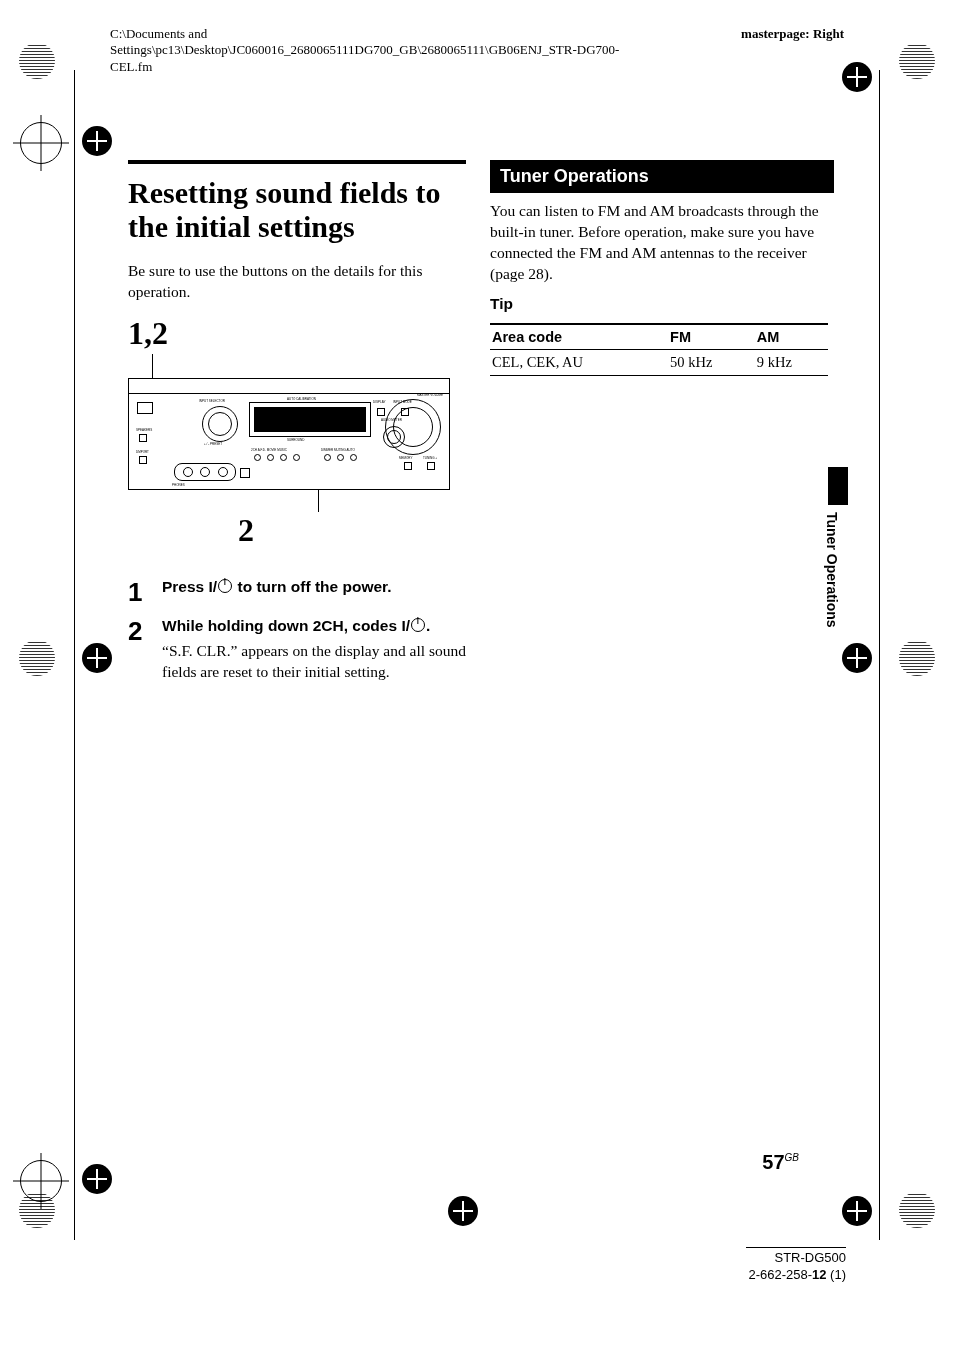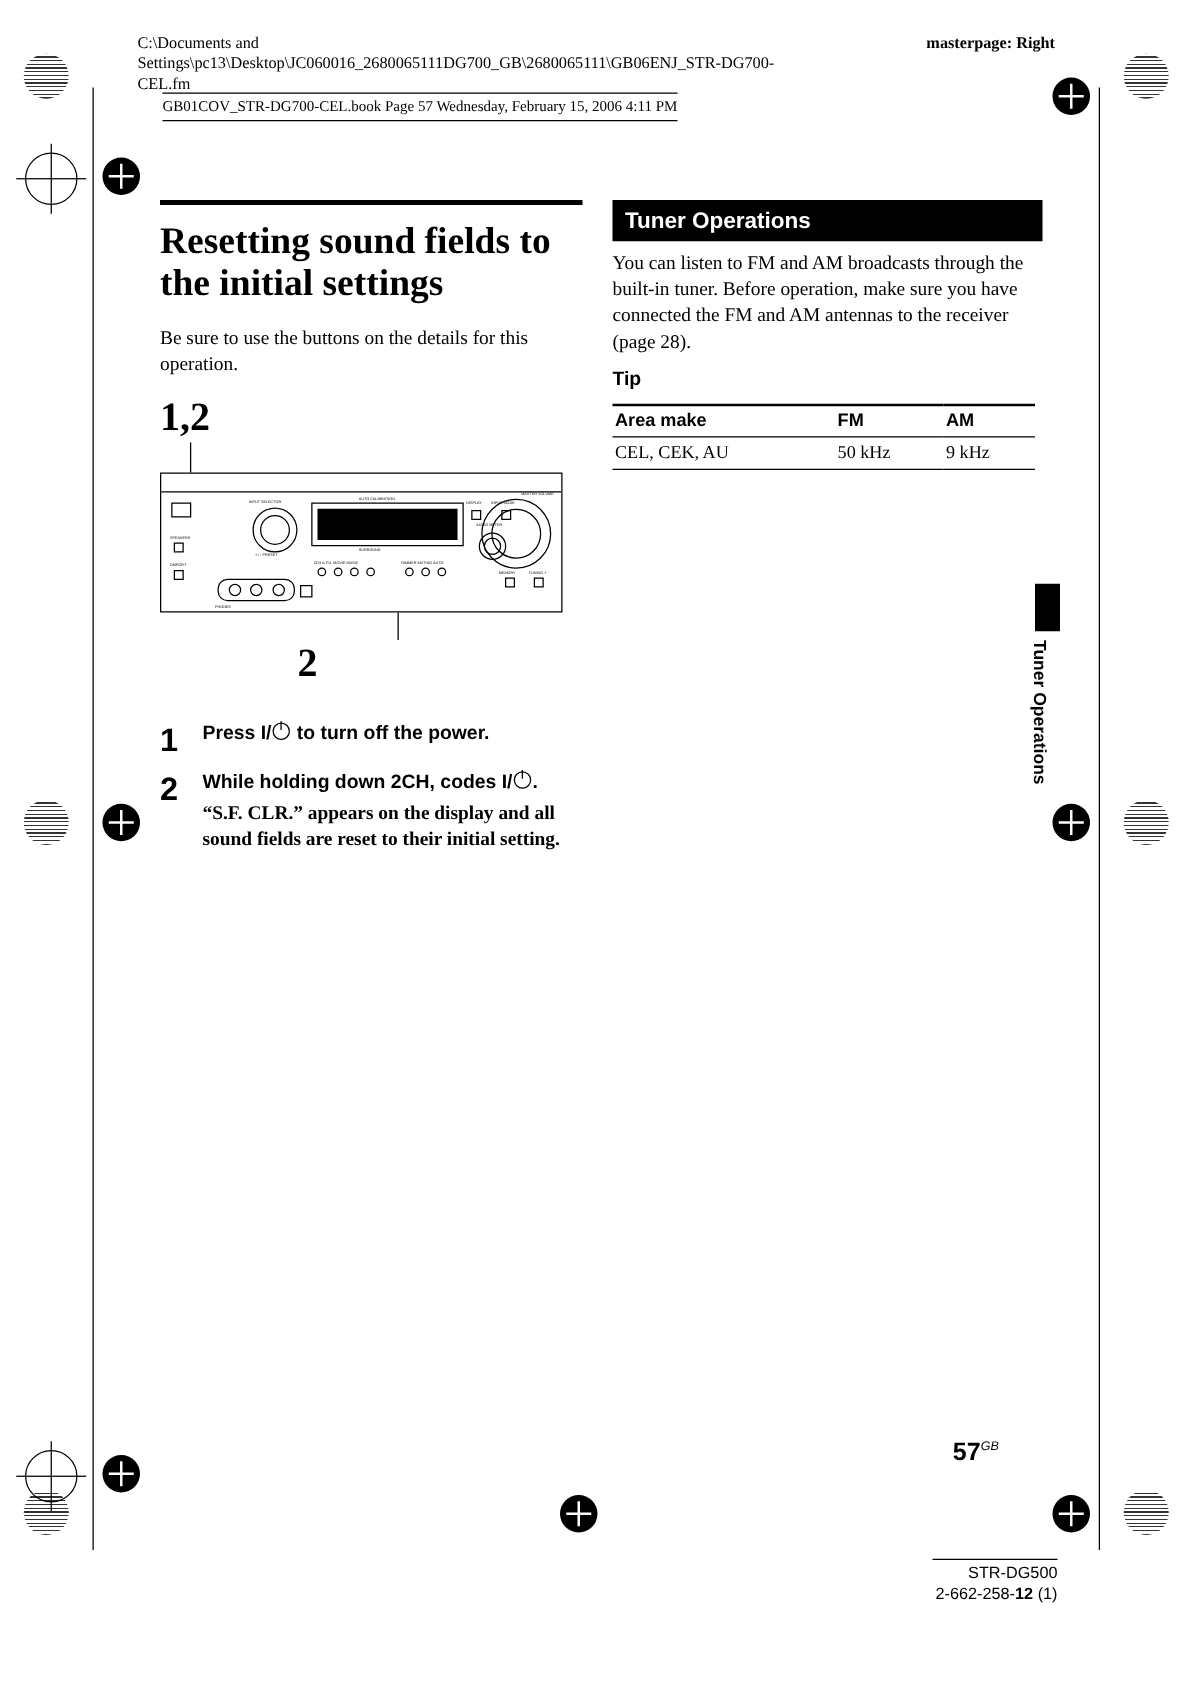--- a/index.html
+++ b/index.html
@@ -226,21 +226,21 @@
     margin: 0 1px;
   }
   .power-icon::after {
     content:"";
     position:absolute;
     left:50%; top:-2px;
     width:1.3px; height:7px;
     background:#000;
     transform:translateX(-50%);
   }
-  .step-text { font-size:15.5px; line-height:1.35; margin-top:4px;font-weight:bold; }
+  .step-text { font-size:15.5px; line-height:1.35; margin-top:4px; }
   
   .chapter-bar {
     background: #000;
     color: #fff;
     font-size: 18px;
     font-weight: bold;
     padding: 6px 10px;
     margin-bottom: 8px;
     font-family: Arial, sans-serif;
     width: 96%;
@@ -331,23 +331,20 @@
 
   <div class="reg-circ reg-cross" style="left:20px; top:122px;"></div>
   <div class="reg-circ reg-cross" style="left:20px; top:1160px;"></div>
   <div class="reg-solid" style="left:82px; top:126px;"></div>
   <div class="reg-solid" style="right:82px; top:62px;"></div>
   <div class="reg-solid" style="left:82px; top:1164px;"></div>
   <div class="reg-solid" style="right:82px; top:1196px;"></div>
 
   <div class="meta-left sans">C:\Documents and Settings\pc13\Desktop\JC060016_2680065111DG700_GB\2680065111\GB06ENJ_STR-DG700-CEL.fm</div>
   <div class="meta-right sans">masterpage: Right</div>
-  <div class="pageinfo-wrap">
-    <span class="pageinfo-line">GB01COV_STR-DG700-CEL.book  Page 57  Wednesday, February 15, 2006  4:11 PM</span>
-  </div>
 
   <div class="cols">
 
     <div class="col">
       <h2 class="section sans">Resetting sound fields to the initial settings</h2>
       <div class="body">Be sure to use the buttons on the details for this operation.</div>
 
       <div class="callout sans">1,2</div>
       <div class="callout-line"></div>
 
@@ -440,21 +437,21 @@
     </div>
 
     <div class="col">
       <div class="chapter-bar">Tuner Operations</div>
       <div class="body">You can listen to FM and AM broadcasts through the built-in tuner. Before operation, make sure you have connected the FM and AM antennas to the receiver (page 28).</div>
       <div class="tip-h">Tip</div>
 
       <table class="tuning">
         <thead>
           <tr>
-            <th>Area make</th>
+            <th>Area code</th>
             <th>FM</th>
             <th>AM</th>
           </tr>
         </thead>
         <tbody>
           <tr>
             <td>CEL, CEK, AU</td>
             <td>50 kHz</td>
             <td>9 kHz</td>
           </tr>

